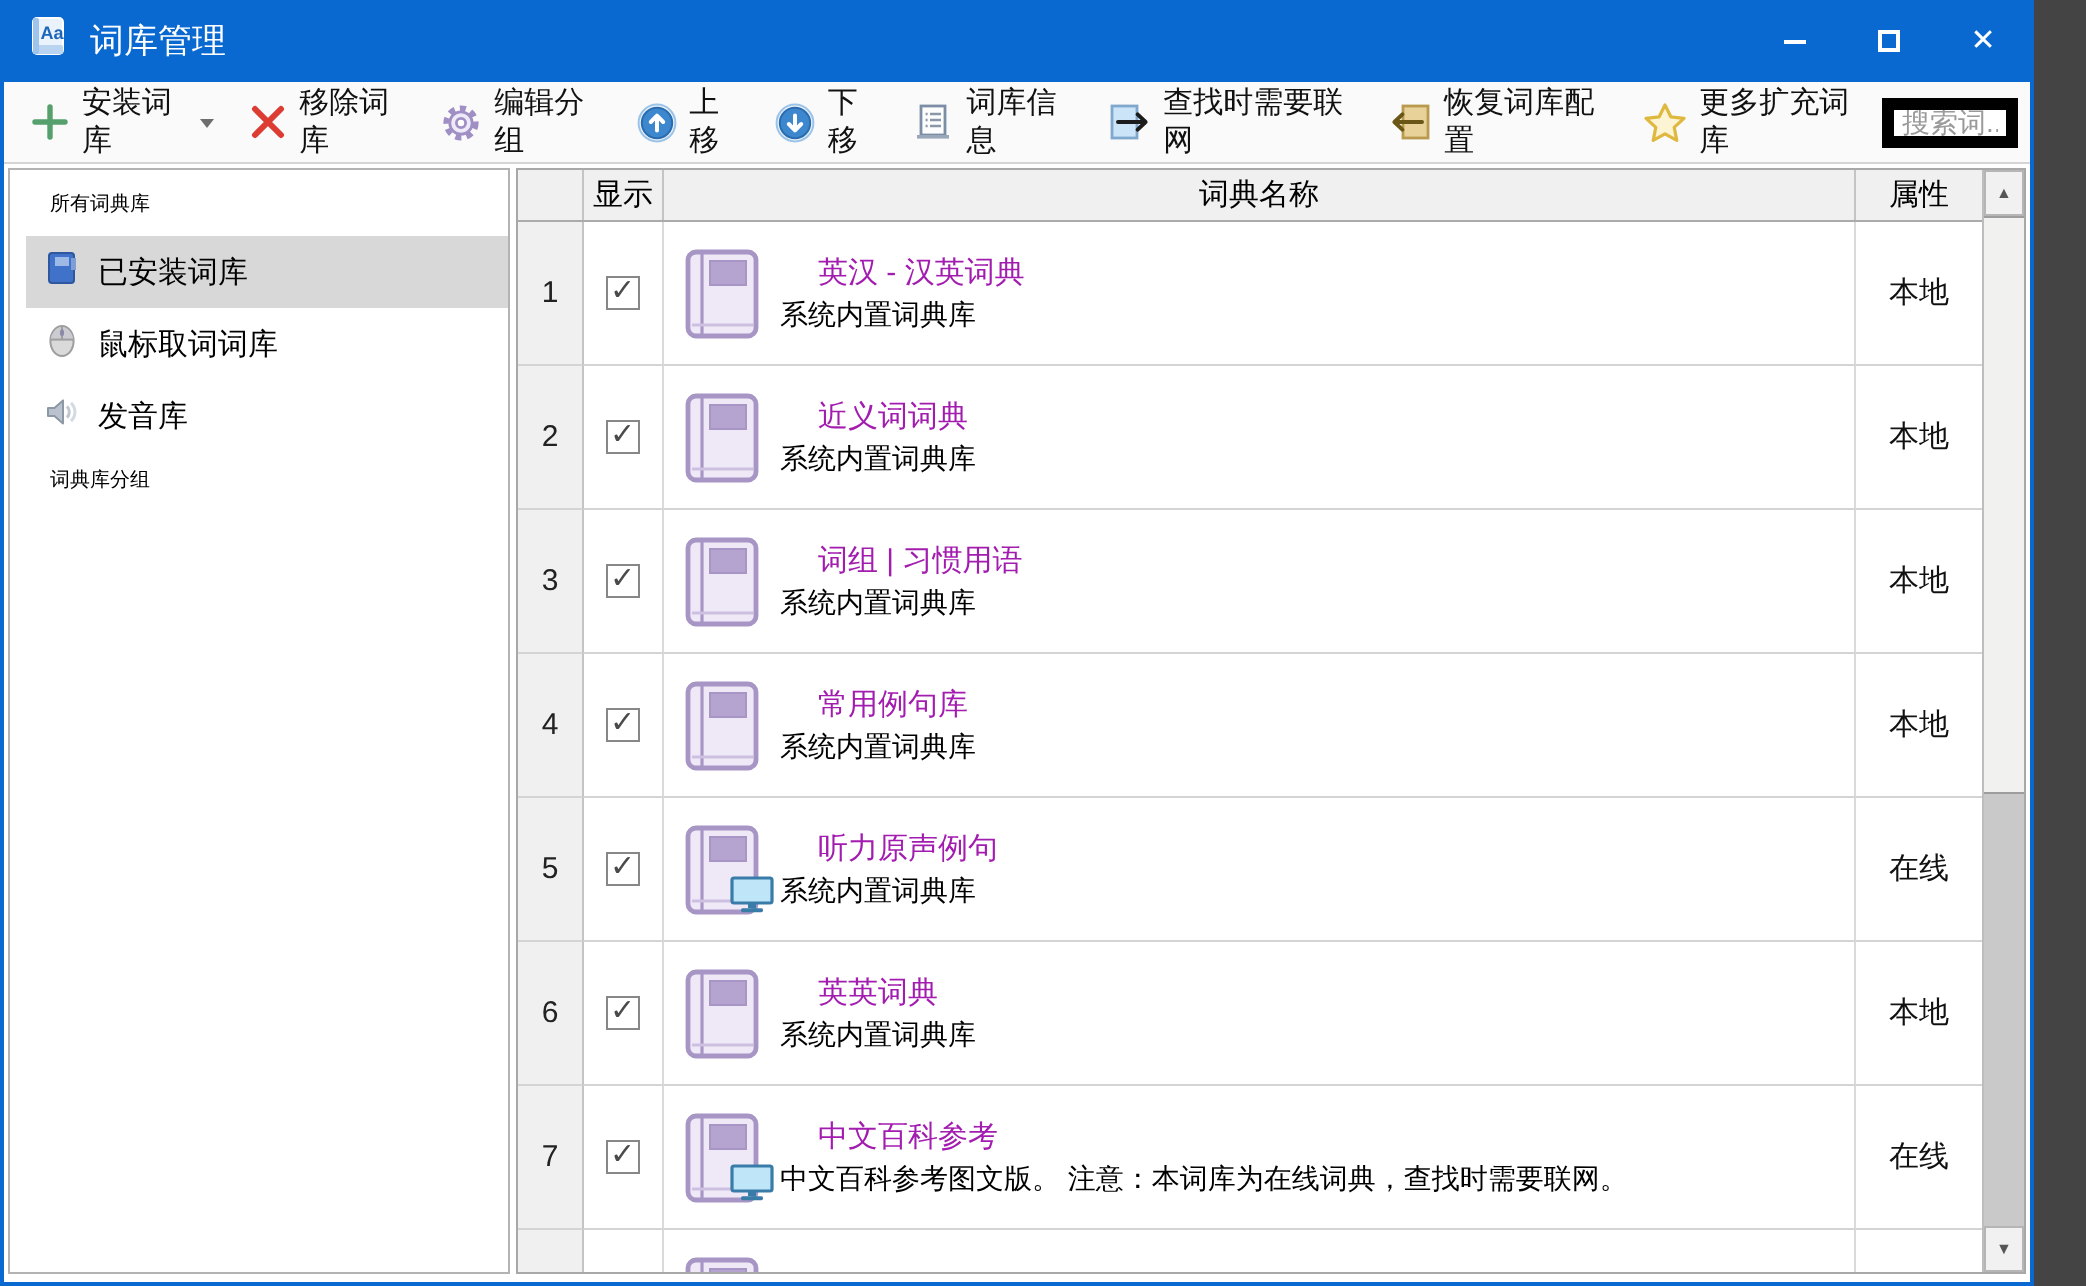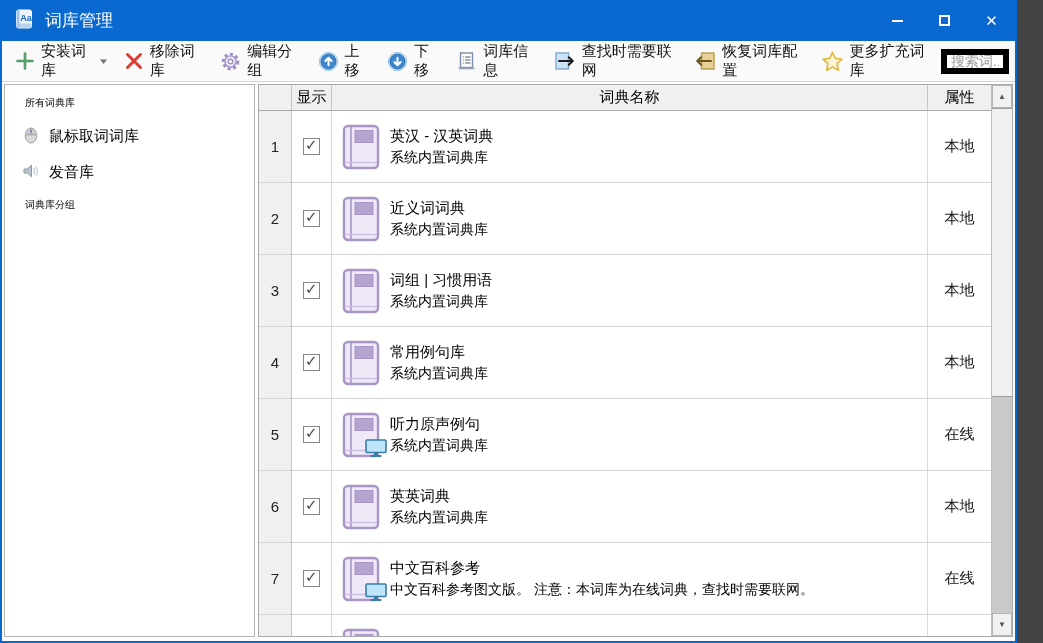--- a/index.html
+++ b/index.html
@@ -66,21 +66,21 @@
   .td.col-name { padding-left:10px; gap:10px; }
   .td.col-attr { justify-content:center; font-size:15px; color:#111; }
 
   .checkbox { width:17px; height:17px; border:1px solid #878787; background:#fff; position:relative; }
   .checkmark { position:absolute; left:1px; top:-3px; font-size:15px; color:#4a4a4a; }
 
   .bookwrap { position:relative; width:38px; height:46px; flex-shrink:0; }
   .monitor-overlay { position:absolute; right:-7px; bottom:-4px; }
 
   .nametext { display:flex; flex-direction:column; min-width:0; }
-  .dict-title { font-size:15px; color:#000000; white-space:nowrap; }
+  .dict-title { font-size:15px; color:#a21caf; white-space:nowrap;margin-left:19px; }
   .dict-desc { font-size:14px; color:#000000; margin-top:3px; white-space:nowrap; overflow:hidden; }
 
   
   .sb { width:21px; background:#c9c9c9; border-left:1px solid #bdbdbd; position:relative; flex-shrink:0; }
   .sb-btn { position:absolute; left:0; right:0; height:23px; background:#f1f1f1; border:1px solid #b5b5b5; display:flex; align-items:center; justify-content:center; font-size:8px; color:#555; }
   .sb-btn.up { top:0; }
   .sb-btn.down { bottom:0; }
   .sb-thumb { position:absolute; left:0; right:0; top:23px; height:289px; background:#f1f1f0; border-top:1px solid #9d9d9d; border-bottom:1px solid #9d9d9d; }
 </style>
 </head>
@@ -200,20 +200,30 @@
       </span>
       <span>更多扩充词库</span>
     </div>
     <input class="search-box" type="text" placeholder="搜索词..." style="">
   </div>
 
   <div class="content">
 
     <div class="sidebar">
       <div class="side-group">所有词典库</div>
+      <div class="side-item selected">
+        <span>
+          <svg width="18" height="18" viewBox="0 0 18 18">
+            <rect x="2.5" y="1.5" width="12.5" height="15" rx="1.5" fill="#3F72C8" stroke="#2E57A0" stroke-width="1"></rect>
+            <rect x="5.5" y="3.5" width="7" height="4.5" fill="#9DB9E6"></rect>
+            <rect x="13.5" y="4" width="2.5" height="6" fill="#7E9FD6"></rect>
+          </svg>
+        </span>
+        <span>已安装词库</span>
+      </div>
       <div class="side-item">
         <span>
           <svg width="18" height="18" viewBox="0 0 18 18">
             <ellipse cx="9" cy="9.5" rx="5.8" ry="7.5" fill="#DADADA" stroke="#9E9E9E" stroke-width="1"></ellipse>
             <path d="M3.3 8.8 a5.8 7.5 0 0 1 11.4 0 z" fill="#CBCBD1"></path>
             <path d="M3.2 8.8 h11.6" stroke="#9E9E9E" stroke-width="1"></path>
             <path d="M9 2 v6.8" stroke="#9E9E9E" stroke-width="1"></path>
             <rect x="8" y="3.8" width="2" height="3.2" rx="1" fill="#8A8AA8"></rect>
           </svg>
         </span>

